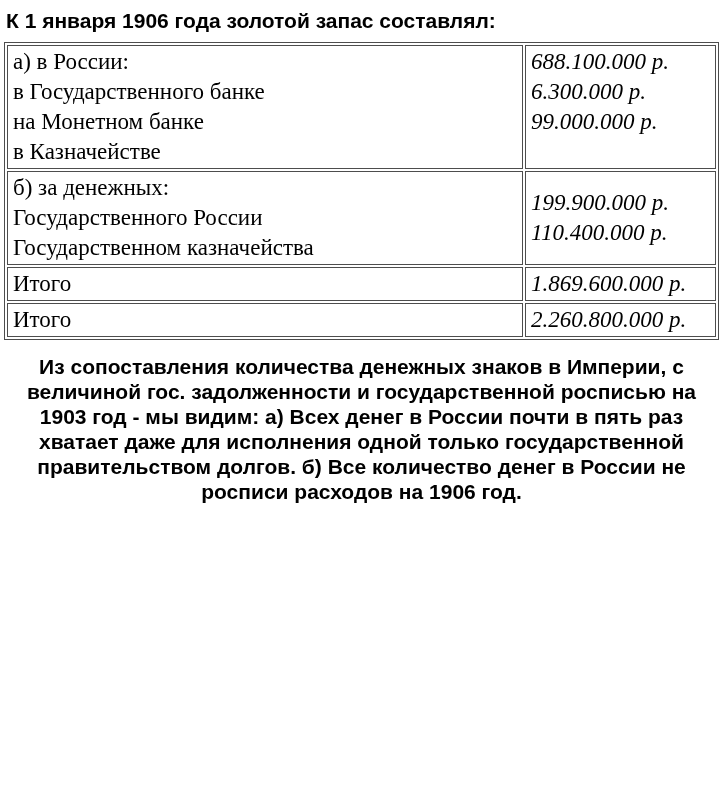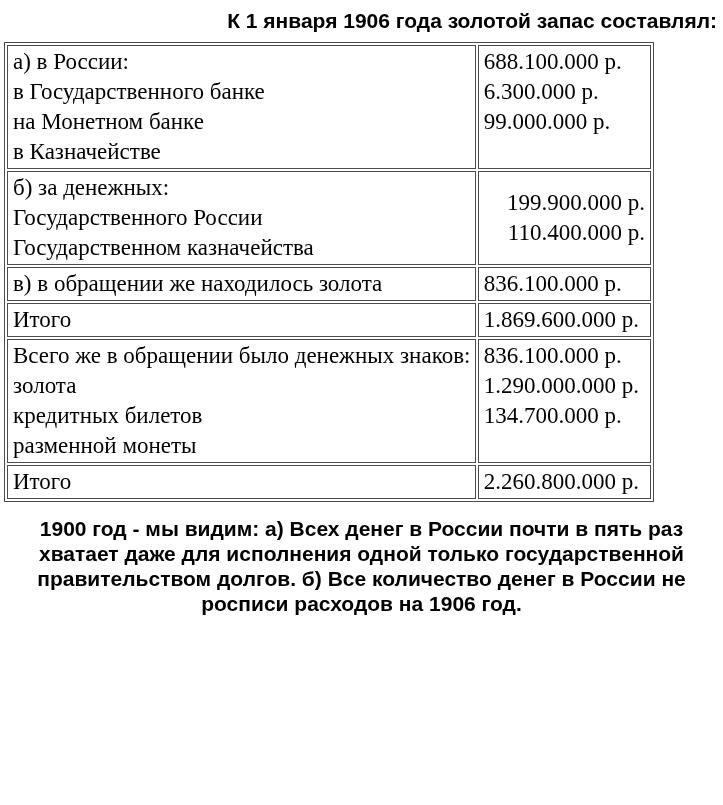--- a/index.html
+++ b/index.html
@@ -11,45 +11,45 @@
   body {
     width: 723px;
     padding: 3px 0;
     box-sizing: border-box;
   }
   .page-title {
     font-family: "Liberation Sans", sans-serif;
     font-weight: bold;
     font-size: 21px;
     line-height: 27px;
-    text-align: right;
+    text-align: left;
     margin: 4px 6px 8px 6px;
   }
   table.gold-table {
-    width: 650px;
+    width: 715px;
     margin-left: 4px;
     border-collapse: separate;
     border-spacing: 2px;
     border: 1px solid #4d4d4d;
     font-family: "Liberation Serif", serif;
     font-size: 23px;
     line-height: 30px;
     table-layout: fixed;
   }
   table.gold-table td {
     border: 1px solid #4d4d4d;
     padding: 1px 5px;
     vertical-align: top;
     overflow: hidden;
     white-space: nowrap;
   }
   col.c-label { width: 73%; }
   col.c-value { width: 27%; }
-  td.value-cell { vertical-align: bottom; }
-  td.value-cell.v-mid { vertical-align: middle; text-align: right; }
+  td.value-cell { vertical-align: bottom; font-style: italic; }
+  td.value-cell.v-mid { vertical-align: middle; }
   .ln { display: block; }
   .summary {
     font-family: "Liberation Sans", sans-serif;
     font-weight: bold;
     font-size: 21px;
     line-height: 25px;
     text-align: center;
     margin: 14px 6px 4px 6px;
   }
 </style>
@@ -83,56 +83,37 @@
         <span class="ln">Государственного России</span>
         <span class="ln">Государственном казначейства</span>
       </td>
       <td class="value-cell v-mid">
         <span class="ln">199.900.000 р.</span>
         <span class="ln">110.400.000 р.</span>
       </td>
     </tr>
     <tr>
       <td class="label-cell">
-        <span class="ln">в) в обращении же находилось золота</span>
-      </td>
-      <td class="value-cell">
-        <span class="ln">836.100.000 р.</span>
-      </td>
-    </tr>
-    <tr>
-      <td class="label-cell">
         <span class="ln">Итого</span>
       </td>
       <td class="value-cell">
         <span class="ln">1.869.600.000 р.</span>
-      </td>
-    </tr>
-    <tr>
-      <td class="label-cell">
-        <span class="ln">Всего же в обращении было денежных знаков:</span>
-        <span class="ln">золота</span>
-        <span class="ln">кредитных билетов</span>
-        <span class="ln">разменной монеты</span>
-      </td>
-      <td class="value-cell">
-        <span class="ln">836.100.000 р.</span>
-        <span class="ln">1.290.000.000 р.</span>
-        <span class="ln">134.700.000 р.</span>
       </td>
     </tr>
     <tr>
       <td class="label-cell">
         <span class="ln">Итого</span>
       </td>
       <td class="value-cell">
         <span class="ln">2.260.800.000 р.</span>
       </td>
     </tr>
   </tbody>
 </table>
 
 <div class="summary">
-  <span class="ln">1900 год - мы видим: а) Всех денег в России почти в пять раз</span>
+  <span class="ln">Из сопоставления количества денежных знаков в Империи, с</span>
+  <span class="ln">величиной гос. задолженности и государственной росписью на</span>
+  <span class="ln">1903 год - мы видим: а) Всех денег в России почти в пять раз</span>
   <span class="ln">хватает даже для исполнения одной только государственной</span>
   <span class="ln">правительством долгов. б) Все количество денег в России не</span>
   <span class="ln">росписи расходов на 1906 год.</span>
 </div>
 
 </body></html>

